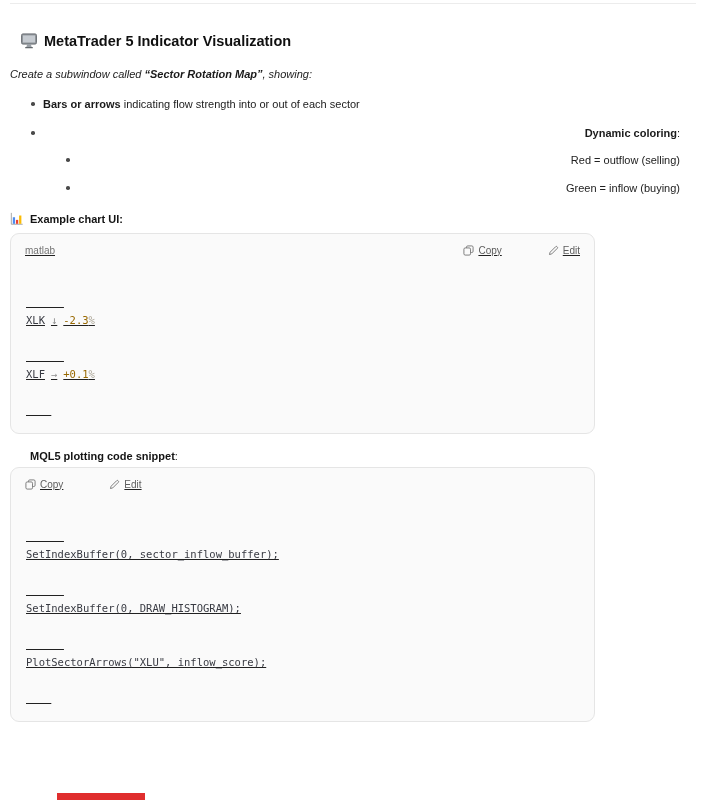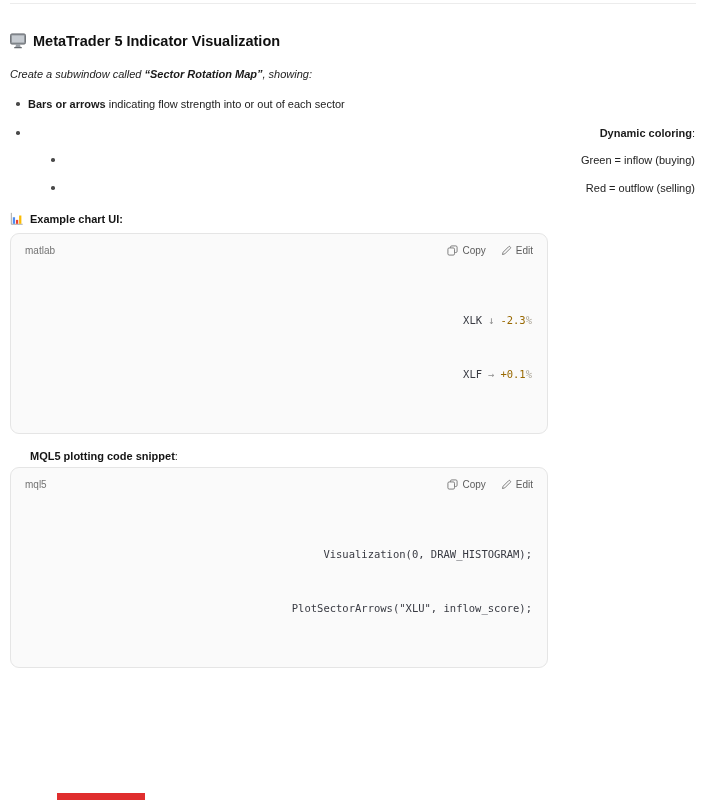--- a/index.html
+++ b/index.html
@@ -1,43 +1,43 @@
 <!DOCTYPE html>
 <html><head>
 <meta charset="utf-8">
 <style>
   html,body{margin:0;padding:0;background:#fff;}
   body{width:704px;height:800px;position:relative;overflow:hidden;
        font-family:"Liberation Sans",sans-serif;color:#212121;font-size:11px;}
   .content{position:absolute;left:10px;top:0;width:686px;}
   .top-rule{margin-top:3px;border-top:1px solid #ececec;height:0;}
-  h3{font-size:14.5px;font-weight:700;color:#101010;margin:0;display:flex;align-items:center;gap:7px;line-height:18px;}
+  h3{font-size:14.5px;font-weight:700;color:#101010;margin:11px;display:flex;align-items:center;gap:7px;line-height:18px;}
   h3.first{margin-top:28px;}
   .emoji{flex:0 0 auto;display:inline-flex;}
   p.intro{margin:17px 0 0;line-height:14px;font-style:italic;}
   p.intro strong,li strong{font-weight:700;color:#1a1a1a;}
-  ul{list-style:none;margin:1px;padding:0;}
+  ul{list-style:none;margin:16px;padding:0;}
   ul.main{margin-top:16px;}
   ul.main>li{position:relative;padding-left:17px;line-height:14px;}
   ul.main>li + li{margin-top:15px;text-align:right;}
   ul.sub{margin:13px 0 0 17px;}
   ul.sub>li{position:relative;padding-left:18px;line-height:14px;}
   ul.sub>li + li{margin-top:14px;}
   .dot{position:absolute;left:5px;top:5px;width:3.5px;height:3.5px;border-radius:50%;background:#4a4a4a;}
   ul.sub .dot{left:6px;}
   p.label{margin:17px 0 0;line-height:14px;font-weight:700;color:#141414;display:flex;gap:6px;}
   p.snippet{margin:15px 0 0;line-height:14px;}
   p.snippet b{font-weight:700;color:#141414;margin-left:20px;}
-  .codeblock{margin-top:7px;width:538px;background:#fafafa;border:1px solid #e5e5e5;border-radius:9px;box-sizing:border-box;}
+  .codeblock{margin-top:7px;width:585px;background:#fafafa;border:1px solid #e5e5e5;border-radius:9px;box-sizing:border-box;text-decoration:underline;}
   .codeblock.second{margin-top:4px;}
   .code-header{height:32px;display:flex;align-items:center;padding:0 14px;}
   .code-lang{flex:1;font-size:10px;color:#737373;}
-  .code-actions{display:flex;align-items:center;gap:15px;}
+  .code-actions{display:flex;align-items:center;gap:46px;}
   .code-btn{display:inline-flex;align-items:center;gap:4px;font-size:10px;color:#5d5d5d;cursor:pointer;background:none;border:none;padding:0;font-family:inherit;}
-  .code-body{padding:9px 15px 14px;font-family:"DejaVu Sans Mono",monospace;font-size:10.5px;line-height:18px;color:#383a42;white-space:pre;text-align:right;}
+  .code-body{padding:9px 15px 14px;font-family:"DejaVu Sans Mono",monospace;font-size:10.5px;line-height:18px;color:#383a42;white-space:pre;}
   .tok-arrow{color:#8d8d8d;margin:0 6px;}
   .tok-num{color:#986801;}
   .tok-pct{color:#aca698;}
   .red-bar{position:absolute;left:57px;top:793px;width:88px;height:7px;background:#e02e2e;}
 </style>
 </head>
 <body>
 
 <div class="content">
 
@@ -59,22 +59,22 @@
 
   <ul class="main">
     <li>
       <span class="dot"></span>
       <strong>Bars or arrows</strong><span> indicating flow strength into or out of each sector</span>
     </li>
     <li>
       <span class="dot"></span>
       <strong>Dynamic coloring</strong><span>:</span>
       <ul class="sub">
+        <li><span class="dot"></span><span>Red = outflow (selling)</span></li>
         <li><span class="dot"></span><span>Green = inflow (buying)</span></li>
-        <li><span class="dot"></span><span>Red = outflow (selling)</span></li>
       </ul>
     </li>
   </ul>
 
   <p class="label">
     <span class="emoji">
       <svg width="14" height="14" viewBox="0 0 16 16">
         <path d="M1.5 1 v13 h13" stroke="#9e9e9e" fill="none" stroke-width="1"></path>
         <rect x="3.2" y="6" width="2.6" height="7.5" fill="#4e8cf0"></rect>
         <rect x="6.8" y="9" width="2.6" height="4.5" fill="#ea4335"></rect>
@@ -110,21 +110,20 @@
     <div class="code-body">
       <div class="code-line"><span>XLK</span><span class="tok-arrow">↓</span><span class="tok-num">-2.3</span><span class="tok-pct">%</span></div>
       <div class="code-line"><span>XLF</span><span class="tok-arrow">→</span><span class="tok-num">+0.1</span><span class="tok-pct">%</span></div>
     </div>
   </div>
 
   <p class="snippet"><b>MQL5 plotting code snippet</b><span>:</span></p>
 
   <div class="codeblock second">
     <div class="code-header">
-      <span class="code-lang">mql5</span>
       <span class="code-actions">
         <button class="code-btn">
           <span class="emoji">
             <svg width="11" height="11" viewBox="0 0 12 12" fill="none" stroke="#757575" stroke-width="1">
               <rect x="1" y="3.2" width="7.2" height="7.8" rx="1.4"></rect>
               <path d="M3.8 3.2 V2.4 A1.4 1.4 0 0 1 5.2 1 H9.6 A1.4 1.4 0 0 1 11 2.4 V6.8 A1.4 1.4 0 0 1 9.6 8.2 H8.8"></path>
             </svg>
           </span>
           <span>Copy</span>
         </button>
@@ -132,20 +131,21 @@
           <span class="emoji">
             <svg width="11" height="11" viewBox="0 0 12 12" fill="none" stroke="#757575" stroke-width="1">
               <path d="M1.6 10.4 L2.3 7.9 L8.3 1.9 A1.1 1.1 0 0 1 9.9 1.9 L10.1 2.1 A1.1 1.1 0 0 1 10.1 3.7 L4.1 9.7 Z"></path>
             </svg>
           </span>
           <span>Edit</span>
         </button>
       </span>
     </div>
     <div class="code-body">
-      <div class="code-line">Visualization(0, DRAW_HISTOGRAM);</div>
+      <div class="code-line">SetIndexBuffer(0, sector_inflow_buffer);</div>
+      <div class="code-line">SetIndexBuffer(0, DRAW_HISTOGRAM);</div>
       <div class="code-line">PlotSectorArrows("XLU", inflow_score);</div>
     </div>
   </div>
 
 </div>
 
 <div class="red-bar"></div>
 
 </body></html>

